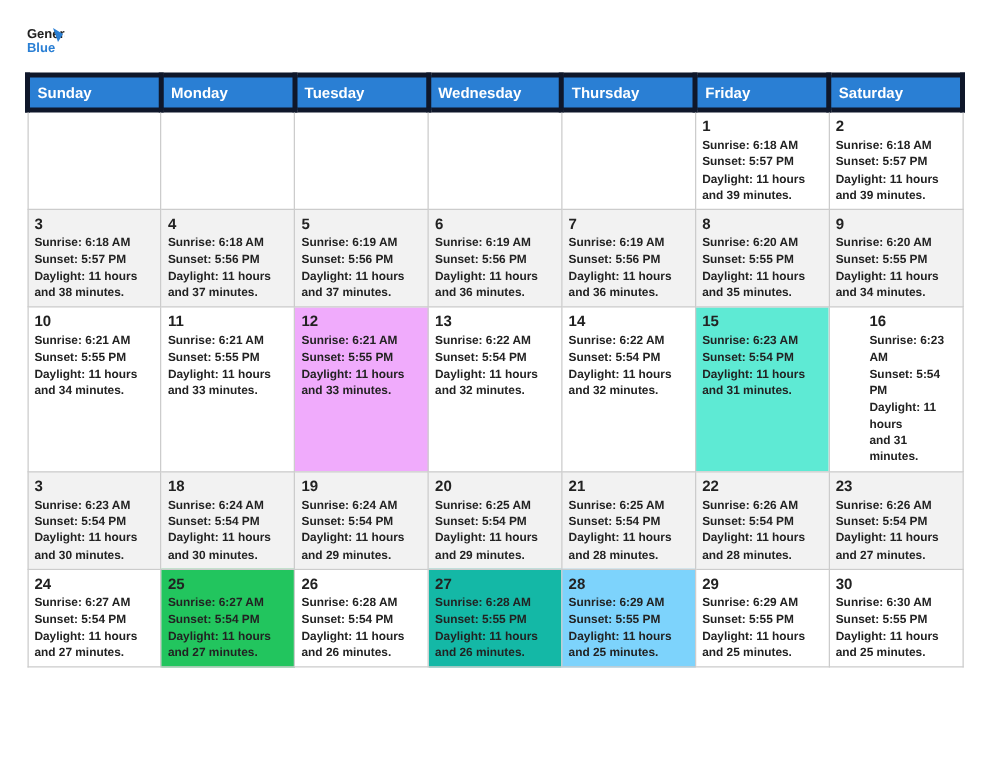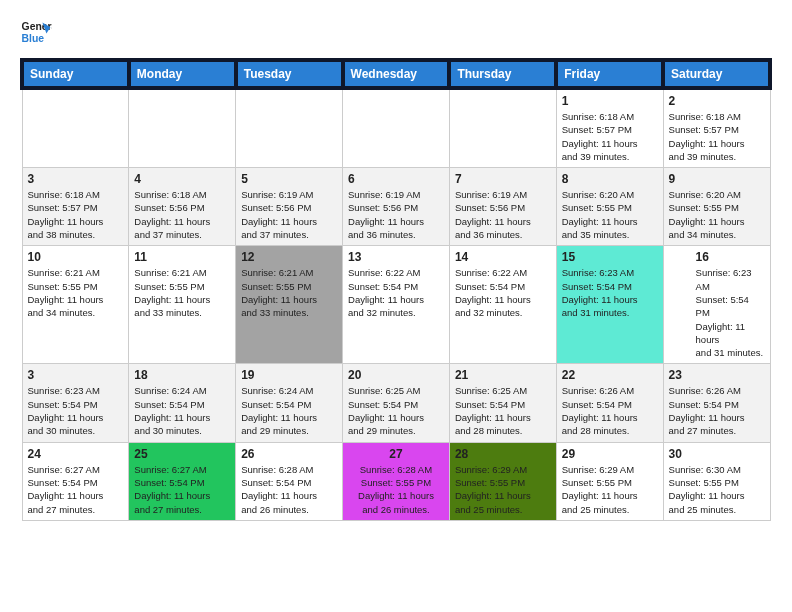--- a/index.html
+++ b/index.html
@@ -76,20 +76,21 @@
     .day-num {
       font-size: 12px;
       font-weight: bold;
       display: block;
       margin-bottom: 2px;
     }
     .day-info {
       font-size: 9.5px;
       line-height: 1.4;
       color: #222;
+      font-weight: bold;
     }
     .empty-cell {
       background: #fff !important;
     }
   </style>
 </head>
 <body>
 
 <div class="page">
   <div class="header">
@@ -199,21 +200,21 @@
 Daylight: 11 hours
 and 34 minutes.</div>
           </td>
           <td style="background: rgb(255, 255, 255);">
             <span class="day-num">11</span>
             <div class="day-info" style="white-space: pre-line;">Sunrise: 6:21 AM
 Sunset: 5:55 PM
 Daylight: 11 hours
 and 33 minutes.</div>
           </td>
-          <td style="background: #a3a3a3;">
+          <td style="background: #f0abfc;">
             <span class="day-num">12</span>
             <div class="day-info" style="white-space: pre-line;">Sunrise: 6:21 AM
 Sunset: 5:55 PM
 Daylight: 11 hours
 and 33 minutes.</div>
           </td>
           <td style="background: rgb(255, 255, 255);">
             <span class="day-num">13</span>
             <div class="day-info" style="white-space: pre-line;">Sunrise: 6:22 AM
 Sunset: 5:54 PM
@@ -308,28 +309,28 @@
 Daylight: 11 hours
 and 27 minutes.</div>
           </td>
           <td style="background: rgb(255, 255, 255);">
             <span class="day-num">26</span>
             <div class="day-info" style="white-space: pre-line;">Sunrise: 6:28 AM
 Sunset: 5:54 PM
 Daylight: 11 hours
 and 26 minutes.</div>
           </td>
-          <td style="background: #d946ef; text-align: center;">
+          <td style="background: #14b8a6;">
             <span class="day-num">27</span>
             <div class="day-info" style="white-space: pre-line;">Sunrise: 6:28 AM
 Sunset: 5:55 PM
 Daylight: 11 hours
 and 26 minutes.</div>
           </td>
-          <td style="background: #4d7c0f;">
+          <td style="background: #7dd3fc;">
             <span class="day-num">28</span>
             <div class="day-info" style="white-space: pre-line;">Sunrise: 6:29 AM
 Sunset: 5:55 PM
 Daylight: 11 hours
 and 25 minutes.</div>
           </td>
           <td style="background: rgb(255, 255, 255); margin-top: 29px;">
             <span class="day-num">29</span>
             <div class="day-info" style="white-space: pre-line;">Sunrise: 6:29 AM
 Sunset: 5:55 PM

